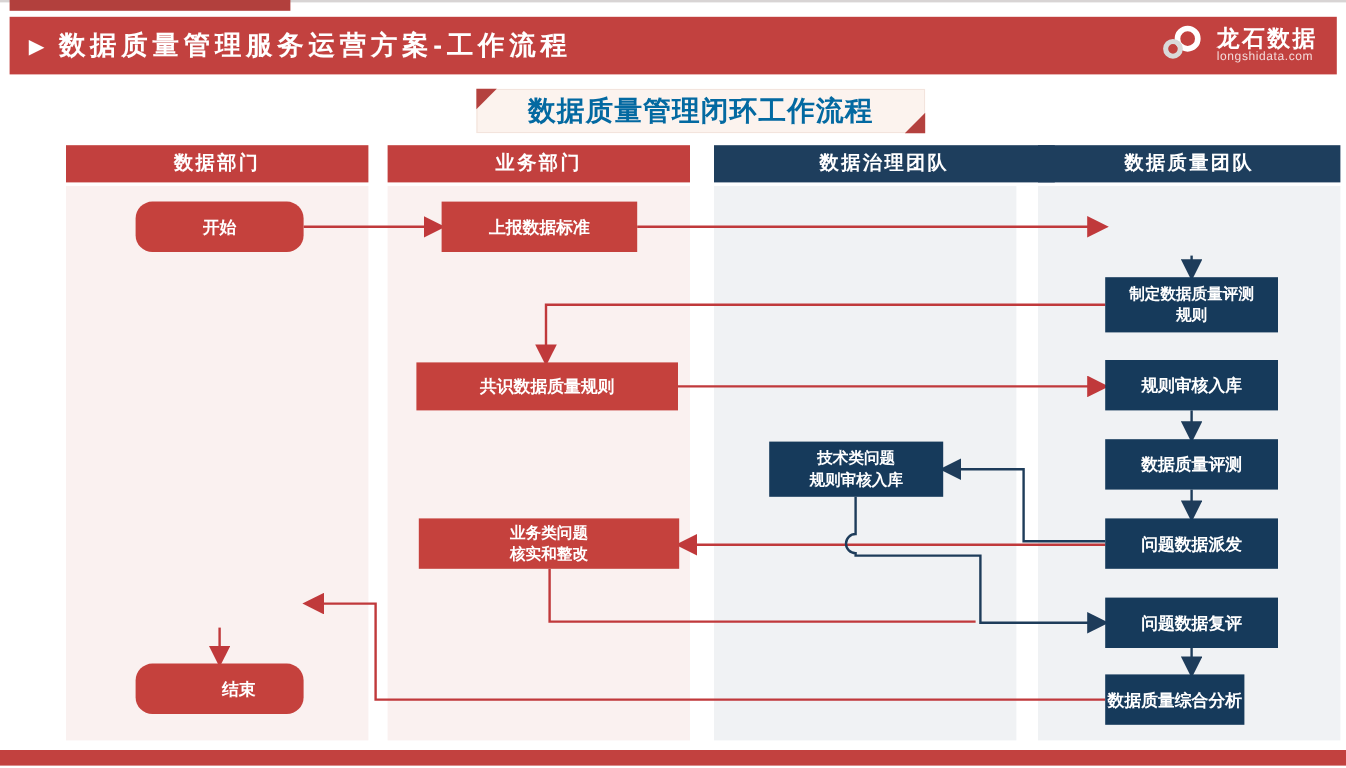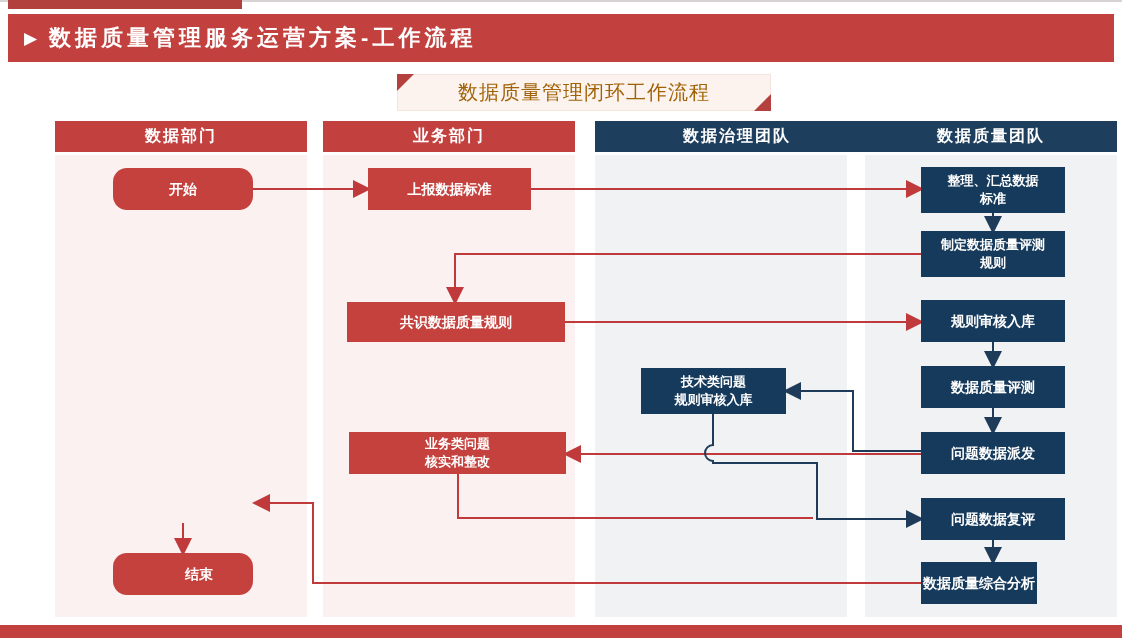--- a/index.html
+++ b/index.html
@@ -12,21 +12,21 @@
     display:flex;align-items:center;box-sizing:border-box;padding:0 16px;}
   .play-icon{color:#ffffff;font-size:17px;margin-right:12px;line-height:1;}
   .page-title{color:#ffffff;font-size:22px;font-weight:bold;letter-spacing:4px;margin:0;}
   .logo{margin-left:auto;display:flex;align-items:center;gap:8px;}
   .logo-text{display:flex;flex-direction:column;line-height:1.05;}
   .logo-name{color:#ffffff;font-size:19px;font-weight:bold;letter-spacing:2px;}
   .logo-domain{color:#f3dada;font-size:10px;letter-spacing:.5px;}
 
   .banner{position:absolute;left:397px;top:74px;width:374px;height:37px;background:#fcf3ee;
     display:flex;align-items:center;justify-content:center;box-shadow:0 0 0 1px #f3e4dd inset;}
-  .banner-title{color:#a16207;font-size:20px;font-weight:normal;letter-spacing:1px;}
+  .banner-title{color:#0369a1;font-size:23px;font-weight:bold;letter-spacing:1px;}
   .corner{position:absolute;width:0;height:0;}
   .corner-tl{left:0;top:0;border-top:17px solid #b4413e;border-right:17px solid transparent;}
   .corner-br{right:0;bottom:0;border-bottom:17px solid #b4413e;border-left:17px solid transparent;}
 
   .lane-header{position:absolute;top:121px;height:31px;display:flex;align-items:center;justify-content:center;
     color:#ffffff;font-size:16px;font-weight:bold;letter-spacing:2px;}
   .lane-header.red{background:#c2403e;}
   .lane-header.navy{background:#1e3e5d;}
   .lane-bg{position:absolute;top:155px;height:462px;}
   .lane-bg.pink{background:#faf1f0;}
@@ -45,20 +45,32 @@
 </head>
 <body>
 
 <div class="slide">
   <div class="top-hairline"></div>
   <div class="top-strip"></div>
 
   <div class="header-bar">
     <span class="play-icon">▶</span>
     <h1 class="page-title">数据质量管理服务运营方案-工作流程</h1>
+    <div class="logo">
+      <span>
+        <svg width="42" height="32" viewBox="0 0 44 34">
+          <circle cx="27" cy="13" r="9" fill="none" stroke="#ffffff" stroke-width="5"></circle>
+          <circle cx="14" cy="22" r="6.5" fill="none" stroke="#d9d9d9" stroke-width="4.5"></circle>
+        </svg>
+      </span>
+      <span class="logo-text">
+        <span class="logo-name">龙石数据</span>
+        <span class="logo-domain">longshidata.com</span>
+      </span>
+    </div>
   </div>
 
   <div class="banner">
     <span class="corner corner-tl"></span>
     <span class="corner corner-br"></span>
     <span class="banner-title">数据质量管理闭环工作流程</span>
   </div>
 
   <div class="lane-header red" style="left:55px;width:252px;">数据部门</div>
   <div class="lane-header red" style="left:323px;width:252px;">业务部门</div>
@@ -90,22 +102,20 @@
     <path d="M458,474 V518 H813" stroke="#c0393b" stroke-width="2" fill="none"></path>
     <path d="M921,451 H853 V391 H789" stroke="#1e3c5a" stroke-width="2" fill="none" marker-end="url(#arr-navy)"></path>
     <path d="M713,414 V445 A8,8 0 0 0 713,461 V463 H817 V519 H918" stroke="#1e3c5a" stroke-width="2" fill="none" marker-end="url(#arr-navy)"></path>
     <path d="M993,540 V559" stroke="#1e3c5a" stroke-width="2" fill="none" marker-end="url(#arr-navy)"></path>
     <path d="M921,583 H313 V503 H258" stroke="#c0393b" stroke-width="2" fill="none" marker-end="url(#arr-red)"></path>
     <path d="M183,523 V550" stroke="#c0393b" stroke-width="2" fill="none" marker-end="url(#arr-red)"></path>
   </svg>
 
   <div class="node red rounded" style="left:113px;top:168px;width:140px;height:42px;">开始</div>
   <div class="node red" style="left:368px;top:168px;width:163px;height:42px;">上报数据标准</div>
-  <div class="node navy small" style="left:921px;top:167px;width:144px;height:46px;">整理、汇总数据
-标准</div>
   <div class="node navy small" style="left:921px;top:231px;width:144px;height:46px;">制定数据质量评测
 规则</div>
   <div class="node red" style="left:347px;top:302px;width:218px;height:40px;">共识数据质量规则</div>
   <div class="node navy" style="left:921px;top:300px;width:144px;height:42px;">规则审核入库</div>
   <div class="node navy" style="left:921px;top:366px;width:144px;height:42px;">数据质量评测</div>
   <div class="node navy" style="left:921px;top:432px;width:144px;height:42px;">问题数据派发</div>
   <div class="node navy small" style="left:641px;top:368px;width:145px;height:46px;">技术类问题
 规则审核入库</div>
   <div class="node red small" style="left:349px;top:432px;width:217px;height:42px;">业务类问题
 核实和整改</div>

